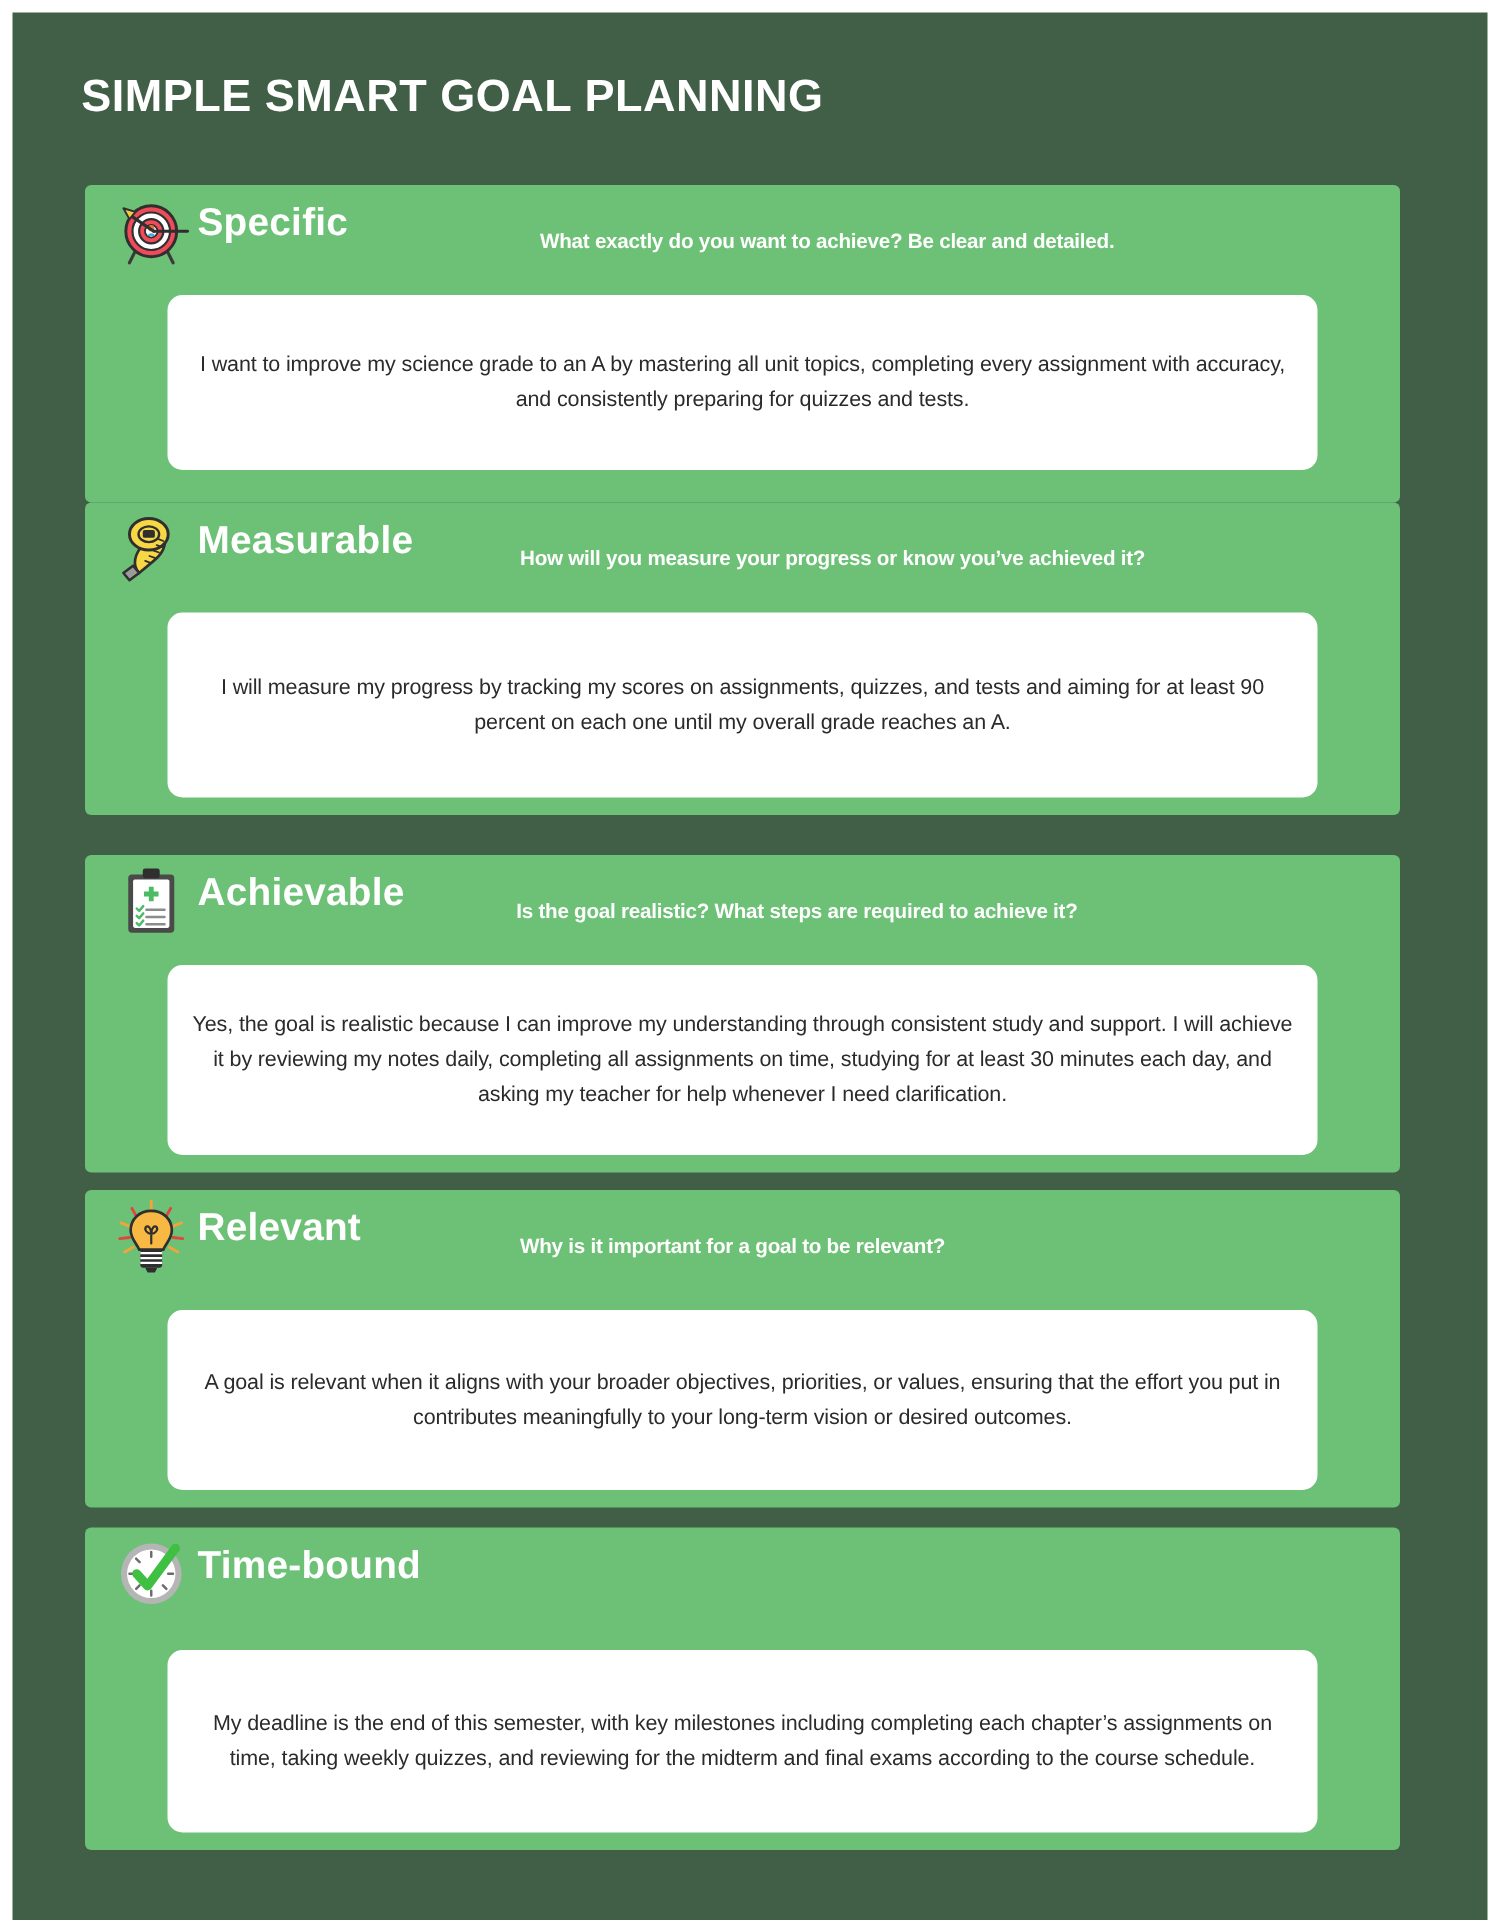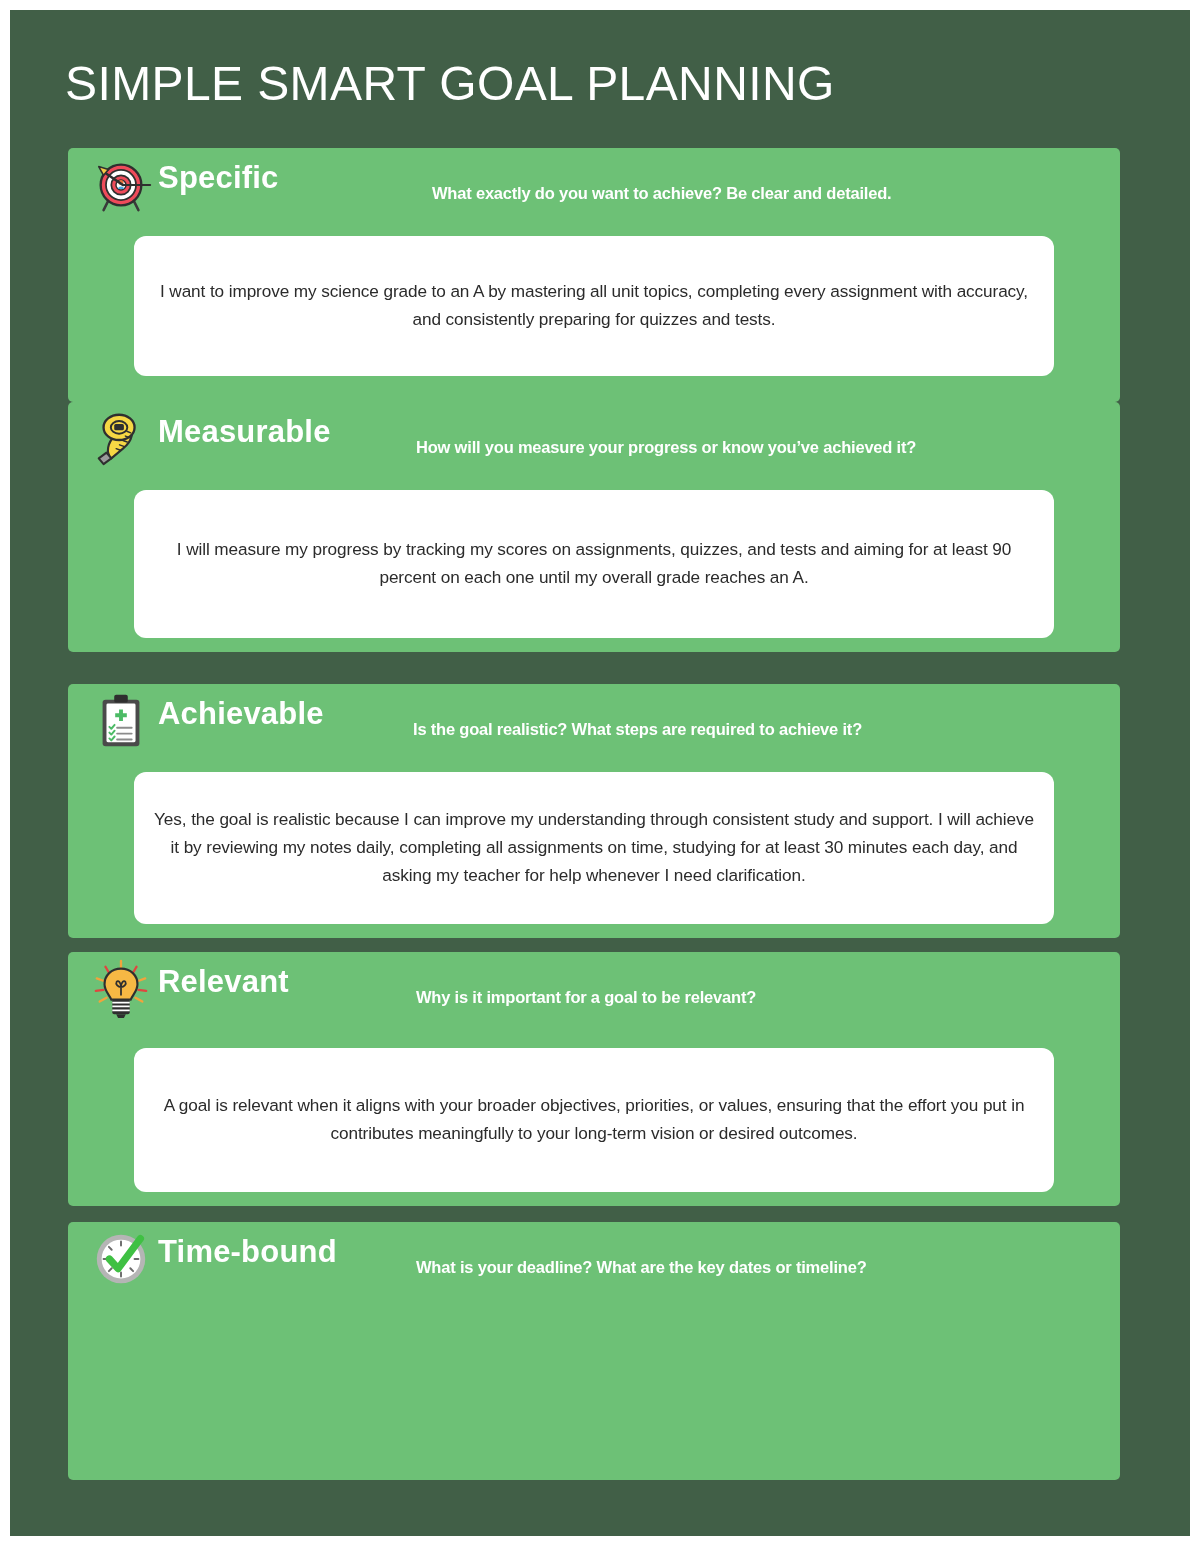--- a/index.html
+++ b/index.html
@@ -21,22 +21,22 @@
     width: 1180px;
     height: 1526px;
     background: #415F47;
     box-sizing: border-box;
   }
 
   #page-title {
     position: absolute;
     left: 55px;
     top: 46px;
-    font-size: 48px;
-    font-weight: normal;
+    font-size: 36px;
+    font-weight: bold;
     color: #ffffff;
     letter-spacing: 0.4px;
     white-space: nowrap;
   }
 
   .card {
     position: absolute;
     left: 58px;
     width: 1052px;
     background: #6DC176;
@@ -237,17 +237,19 @@
             <path d="M46 32 H50"></path>
             <path d="M19.5 19.5 L22.4 22.4"></path>
             <path d="M44.5 44.5 L41.6 41.6"></path>
             <path d="M19.5 44.5 L22.4 41.6"></path>
             <path d="M44.5 19.5 L41.6 22.4"></path>
           </g>
           <path d="M20 32 L29 42 L52 11" stroke="#3fc043" stroke-width="7.5" fill="none" stroke-linecap="round" stroke-linejoin="round"></path>
         </svg>
       </span>
       <span class="card-label">Time-bound</span>
-      <span class="card-prompt">What is your deadline? What are the key dates or timeline?</span>
+    </div>
+    <div class="answer-box" id="answer-timebound">
+      <span class="answer-text">My deadline is the end of this semester, with key milestones including completing each chapter’s assignments on time, taking weekly quizzes, and reviewing for the midterm and final exams according to the course schedule.</span>
     </div>
   </div>
 
 </div>
 
 </body></html>

